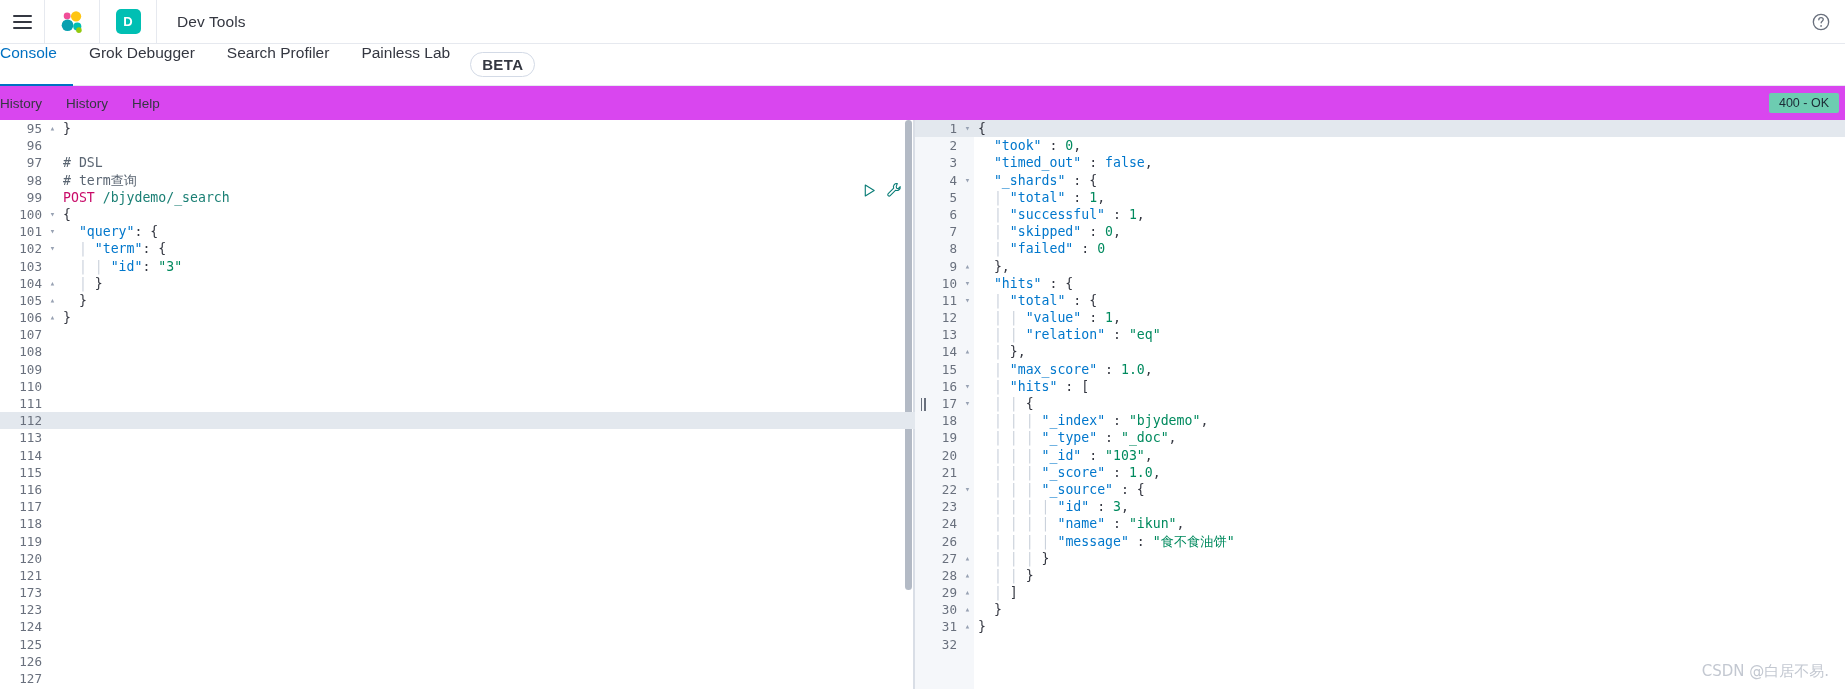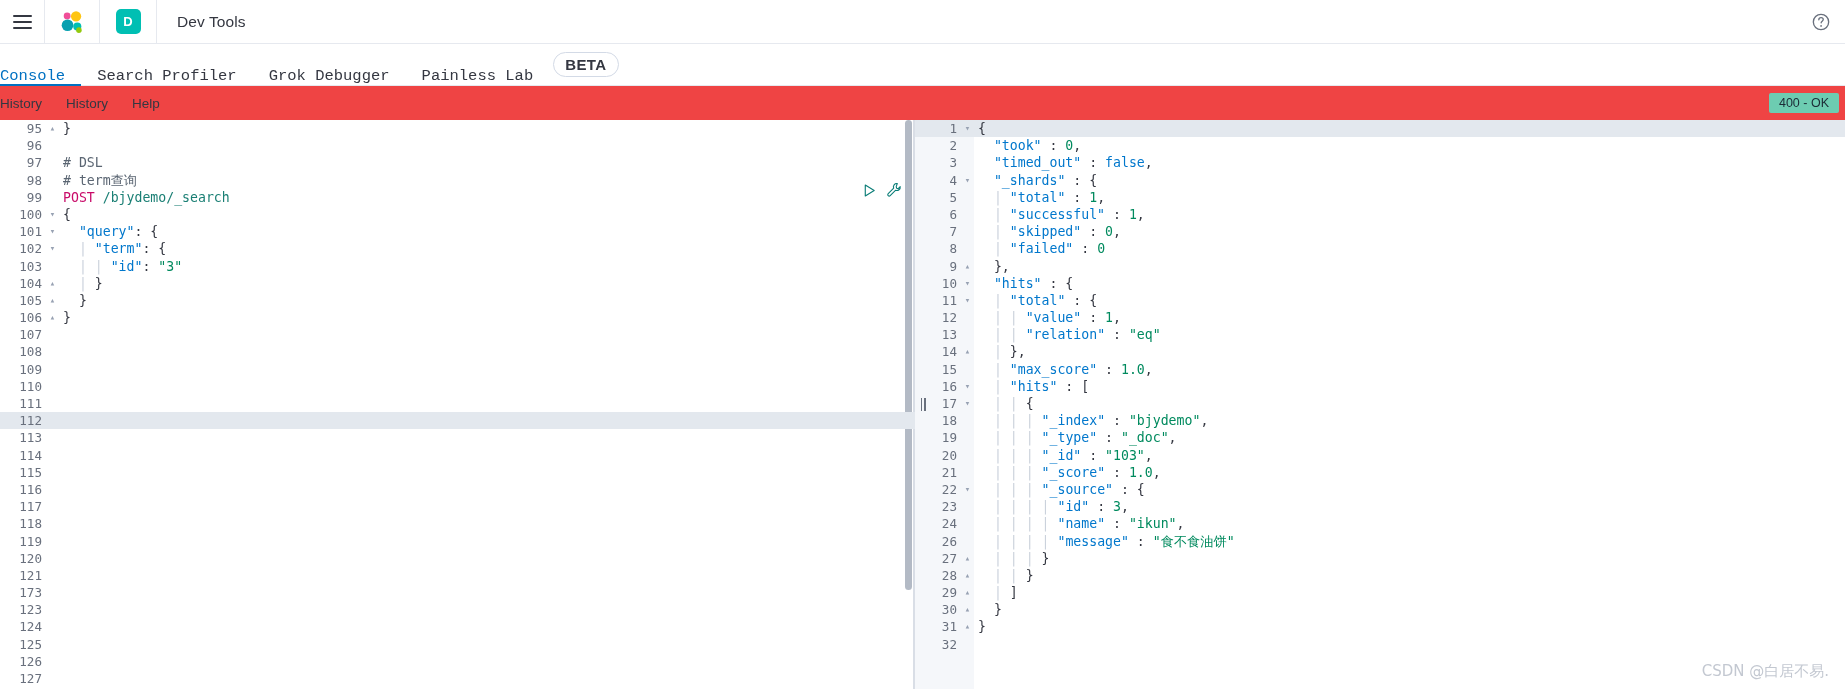--- a/index.html
+++ b/index.html
@@ -65,28 +65,27 @@
   
   .tabbar {
     height: 42px;
     display: flex;
     align-items: stretch;
     background: #ffffff;
     border-bottom: 1px solid #e6e9ef;
     padding-left: 0px;
   }
   .tab {
-    display: flex; align-items: flex-end;
+    display: flex; align-items: flex-start;
     padding: 0 16px;
     font-size: 15.5px;
     color: #343741;
     position: relative;
     cursor: pointer;
     white-space: nowrap;
-    font-family: Liberation Mono, monospace;
   }
   .tab:first-child { padding-left: 0; margin-left: 0; }
   .tab.active { color: #0071c2; font-weight: 400; }
   .tab.active::after {
     content: ""; position: absolute;
     left: 0; right: 0; bottom: -1px;
     height: 2px; background: #0071c2;
   }
   .beta-pill {
     border: 1px solid #d3dae6;
@@ -98,21 +97,21 @@
     margin-left: 4px;
     align-self: center;
     cursor: pointer;
   }
 
   
   .menubar {
     height: 34px;
     display: flex;
     align-items: center;
-    background: #ef4444;
+    background: #d946ef;
     padding-left: 0px;
     position: relative;
   }
   .menu-item {
     font-size: 13.5px;
     color: #343741;
     padding: 0 12px 0 0;
     margin-right: 12px;
     cursor: pointer;
   }
@@ -304,24 +303,24 @@
     <path d="M9.4 9.3c0-1.5 1.2-2.5 2.7-2.5 1.5 0 2.6 1 2.6 2.3 0 1.9-2.5 2.1-2.5 3.9" fill="none" stroke="#69707d" stroke-width="1.6" stroke-linecap="round"></path>
     <circle cx="12.1" cy="16.7" r="1.05" fill="#69707d"></circle>
   </svg>
 </div>
 
 <div class="tabbar">
   <div class="tab active">
       <span>Console</span>
     </div>
   <div class="tab">
+      <span>Grok Debugger</span>
+    </div>
+  <div class="tab">
       <span>Search Profiler</span>
-    </div>
-  <div class="tab">
-      <span>Grok Debugger</span>
     </div>
   <div class="tab">
       <span>Painless Lab</span>
     </div>
   <div class="beta-pill">BETA</div>
 </div>
 
 <div class="menubar">
   <div class="menu-item">History</div>
   <div class="menu-item">History</div>

